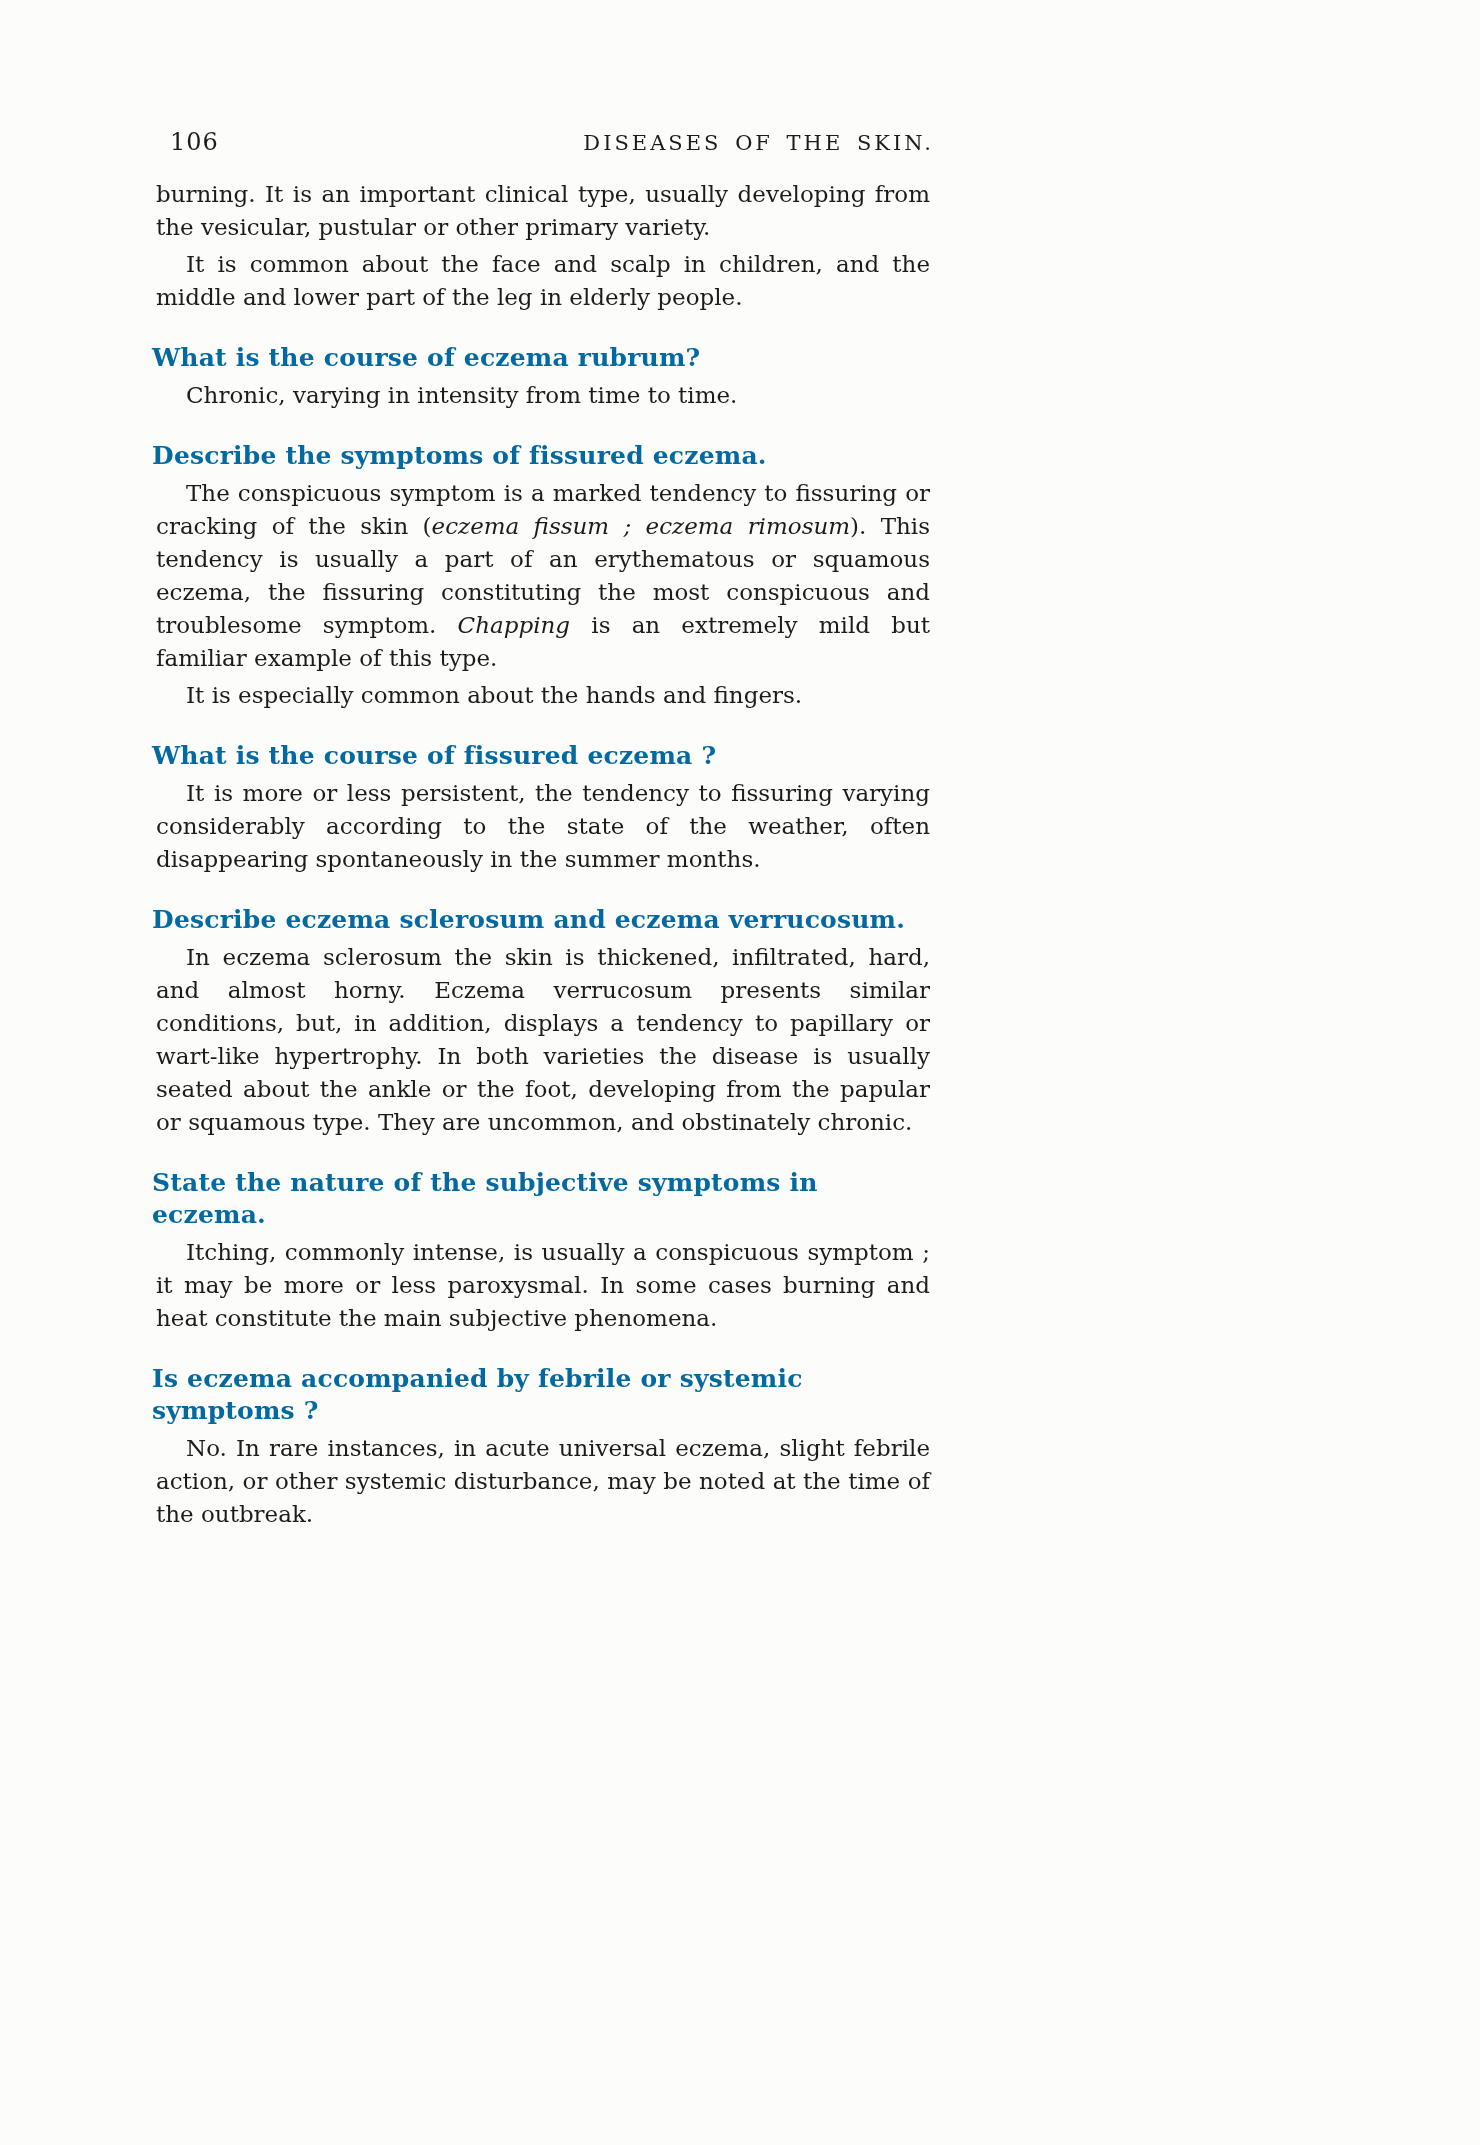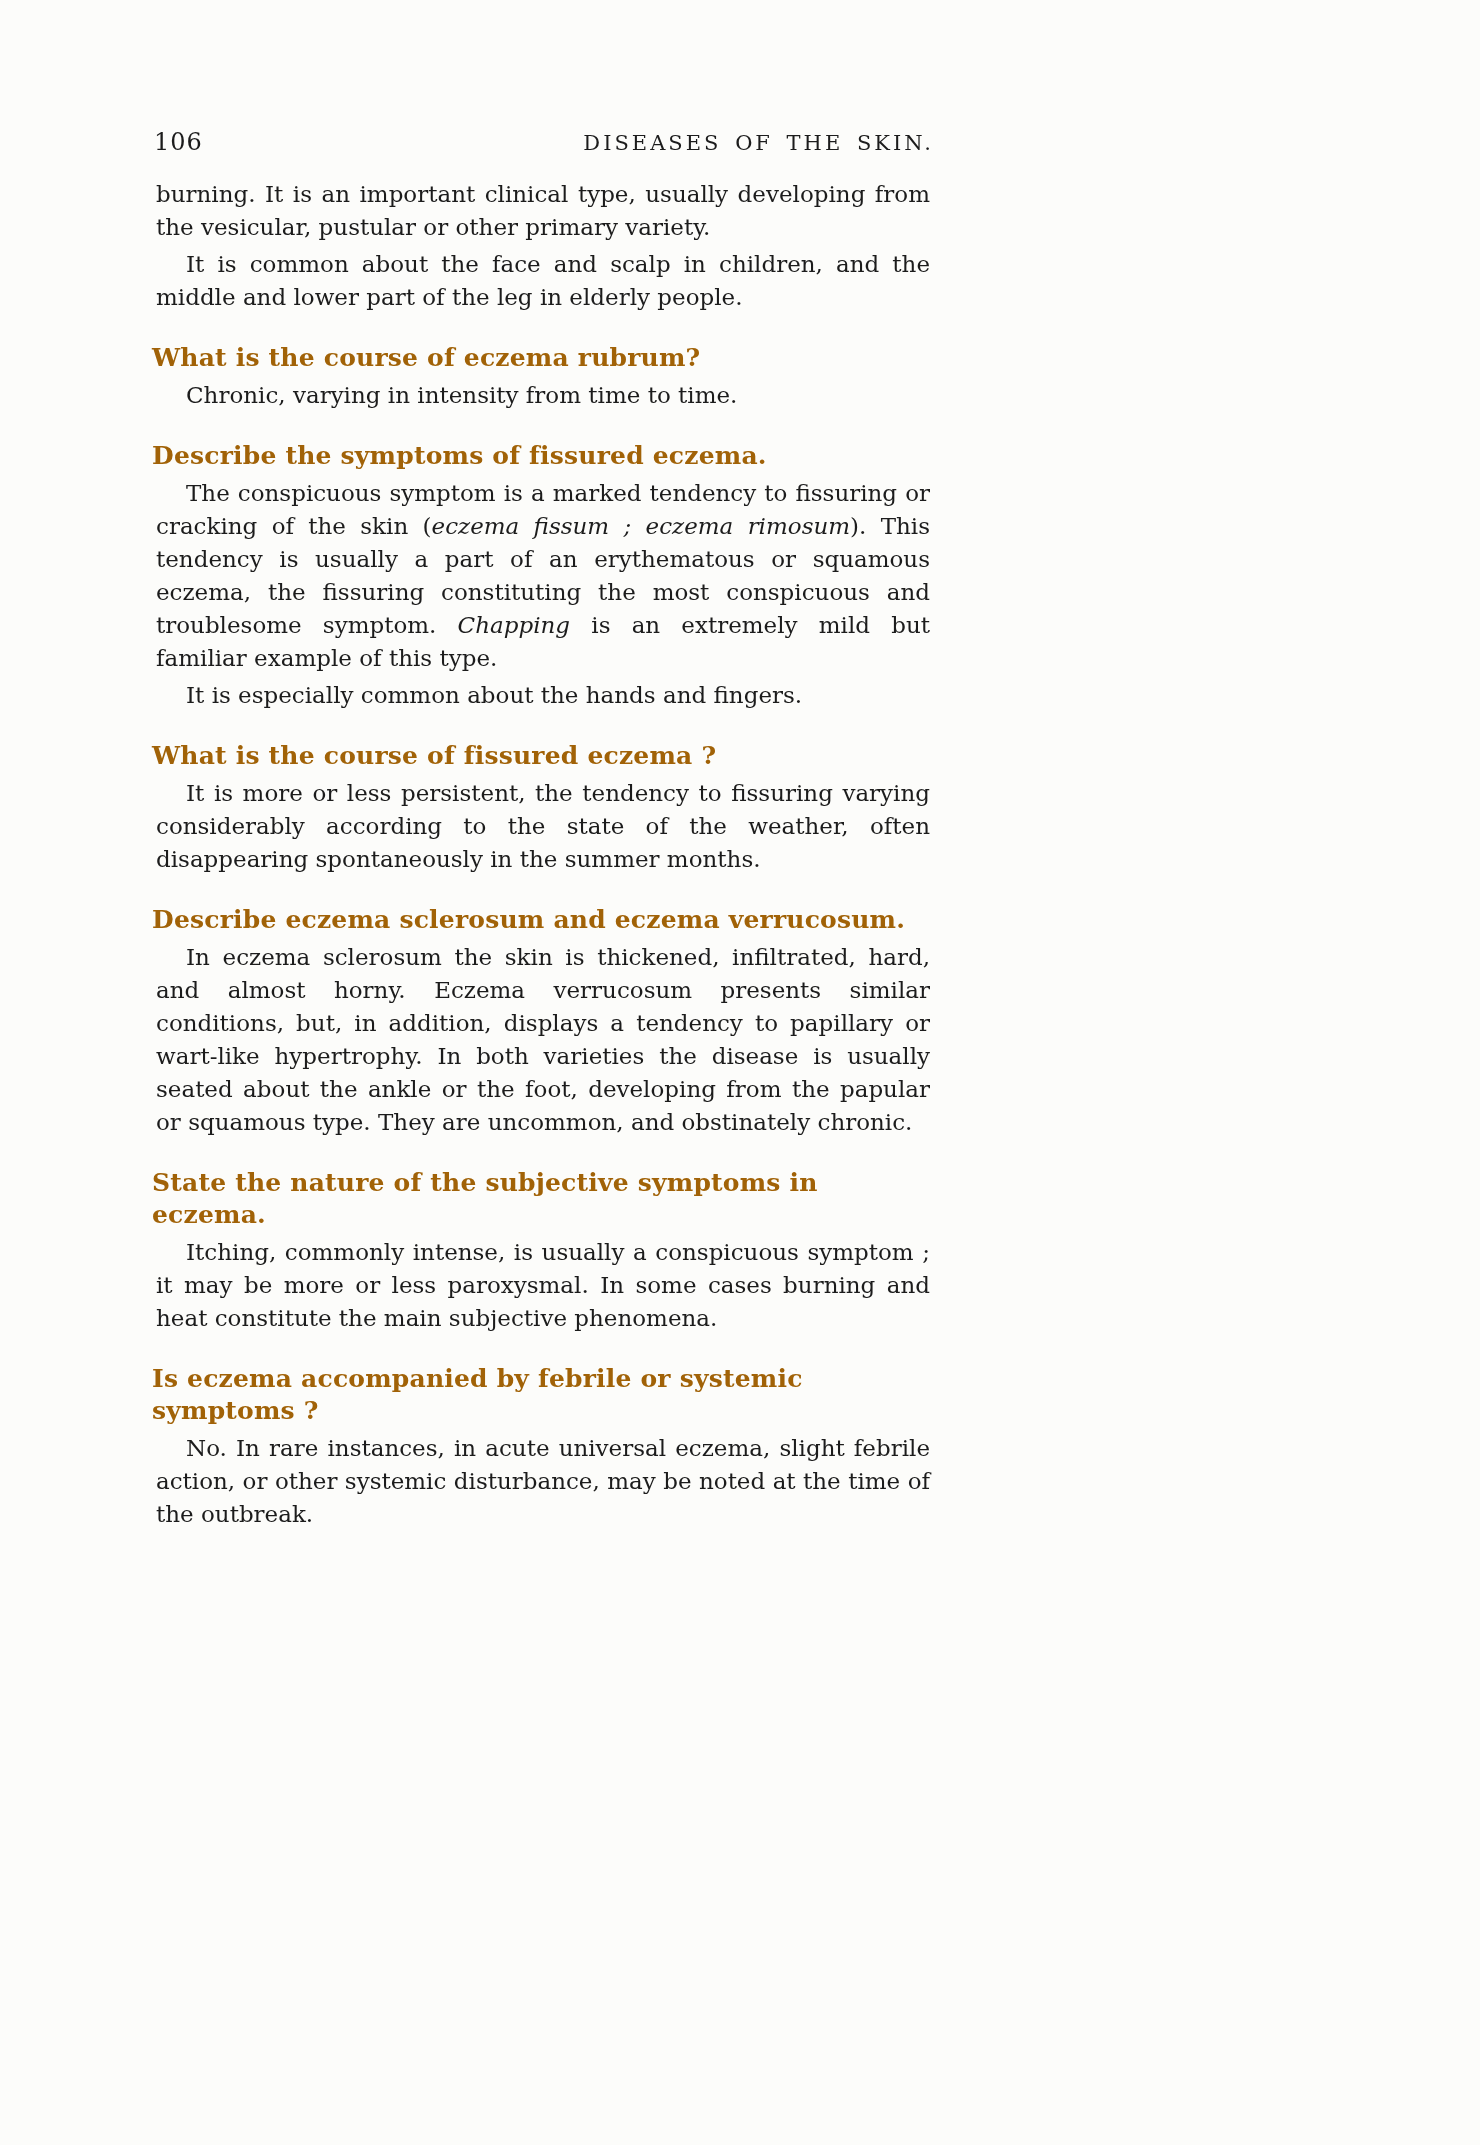--- a/index.html
+++ b/index.html
@@ -19,21 +19,21 @@
     left: 152px;
     width: 782px;
   }
   .running-head {
     position: relative;
     height: 34px;
     margin-bottom: 16px;
   }
   .page-number {
     position: absolute;
-    left: 2px;
+    left: 18px;
     top: 0;
     font-size: 24px;
     letter-spacing: 1px;
   }
   .running-title {
     display: block;
     text-align: right;
     font-size: 21px;
     letter-spacing: 3px;
     padding-top: 3px;
@@ -46,21 +46,21 @@
     text-align: justify;
   }
   .content-blocks p.indent {
     text-indent: 30px;
   }
   .content-blocks h2 {
     margin: 28px 0 5px 0;
     font-size: 25px;
     line-height: 32px;
     font-weight: bold;
-    color: #a16207;
+    color: #0369a1;
     letter-spacing: 0.2px;
   }
   .content-blocks em {
   }
 </style>
 </head>
 <body>
 
 <div class="page-inner">
   <div class="running-head">

